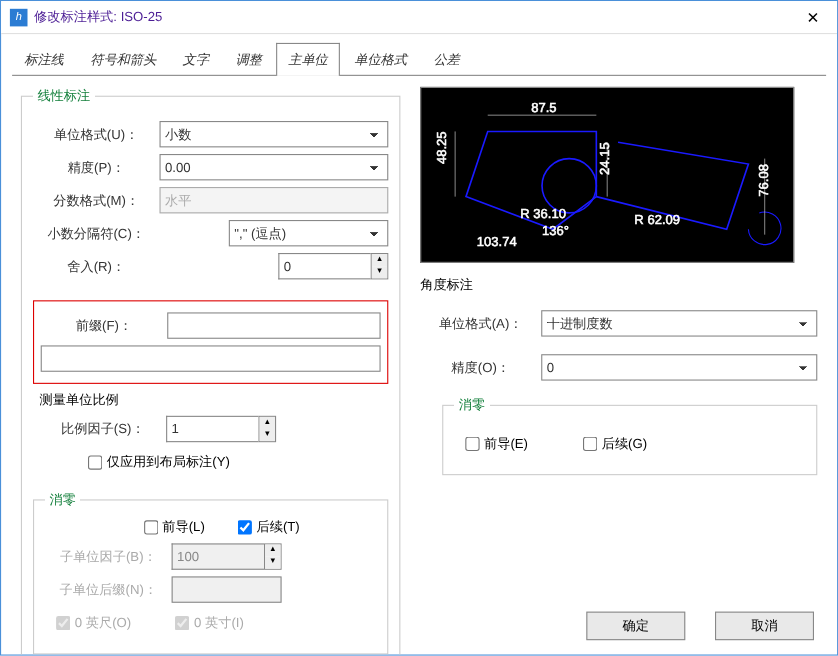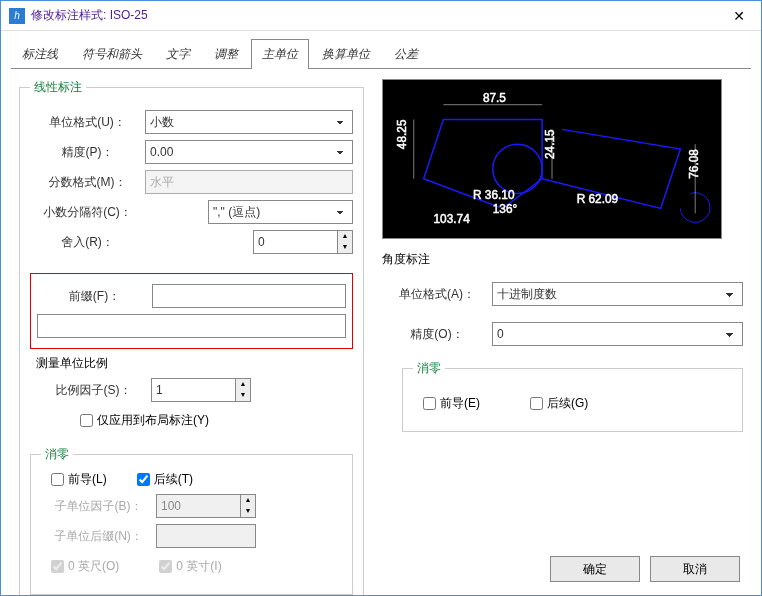--- a/index.html
+++ b/index.html
@@ -26,41 +26,41 @@
 select:disabled { background: #f0f0f0; color: #888; }
 .spin-wrap { display: flex; width: 100px; }
 .spin-wrap input { flex: 1; border-right: none; }
 .spin-btns { display: flex; flex-direction: column; border: 1px solid #888; width: 16px; }
 .spin-btns div { flex: 1; text-align: center; font-size: 7px; line-height: 10px; background: #eee; cursor: pointer; }
 .chk { display: flex; align-items: center; gap: 4px; }
 .chk input { width: 13px; height: 13px; }
 .redbox { border: 1px solid #d00; padding: 4px 6px; margin-top: 19px; }
 .preview { width: 340px; height: 160px; background: #000; position: relative; border: 1px solid #888; margin-bottom: 12px; }
 .preview svg { width: 100%; height: 100%; }
-.footer { position: absolute; bottom: 14px; right: 22px; display: flex; gap: 10px; }
+.footer { position: absolute; bottom: 14px; right: 22px; display: flex; gap: 27px; }
 .btn { width: 90px; height: 26px; border: 1px solid #888; background: #e9e9e9; cursor: pointer; text-align: center; line-height: 24px; }
-.zero-suppress { display: flex; gap: 30px; margin-left: 10px; }
+.zero-suppress { display: flex; gap: 30px; margin-left: 20px; justify-content: center; }
 .sel-arrow { appearance: none; -webkit-appearance: none; background-image: linear-gradient(45deg, transparent 50%, #333 50%), linear-gradient(135deg, #333 50%, transparent 50%); background-position: calc(100% - 12px) 10px, calc(100% - 8px) 10px; background-size: 4px 4px, 4px 4px; background-repeat: no-repeat; padding-right: 20px; }
 </style>
 </head>
 <body>
 
 <div class="titlebar">
   <div class="icon">h</div>
   <div class="title">修改标注样式: ISO-25</div>
   <div class="close">✕</div>
 </div>
 
 <div class="tabs">
   <div class="tab">标注线</div>
   <div class="tab">符号和箭头</div>
   <div class="tab">文字</div>
   <div class="tab">调整</div>
   <div class="tab active">主单位</div>
-  <div class="tab">换算单位</div>
+  <div class="tab">单位格式</div>
   <div class="tab">公差</div>
 </div>
 <div class="tabline"></div>
 
 <div class="content">
   <div class="left">
     <fieldset>
       <legend>线性标注</legend>
       <div class="row">
           <label>单位格式(U)：</label>

